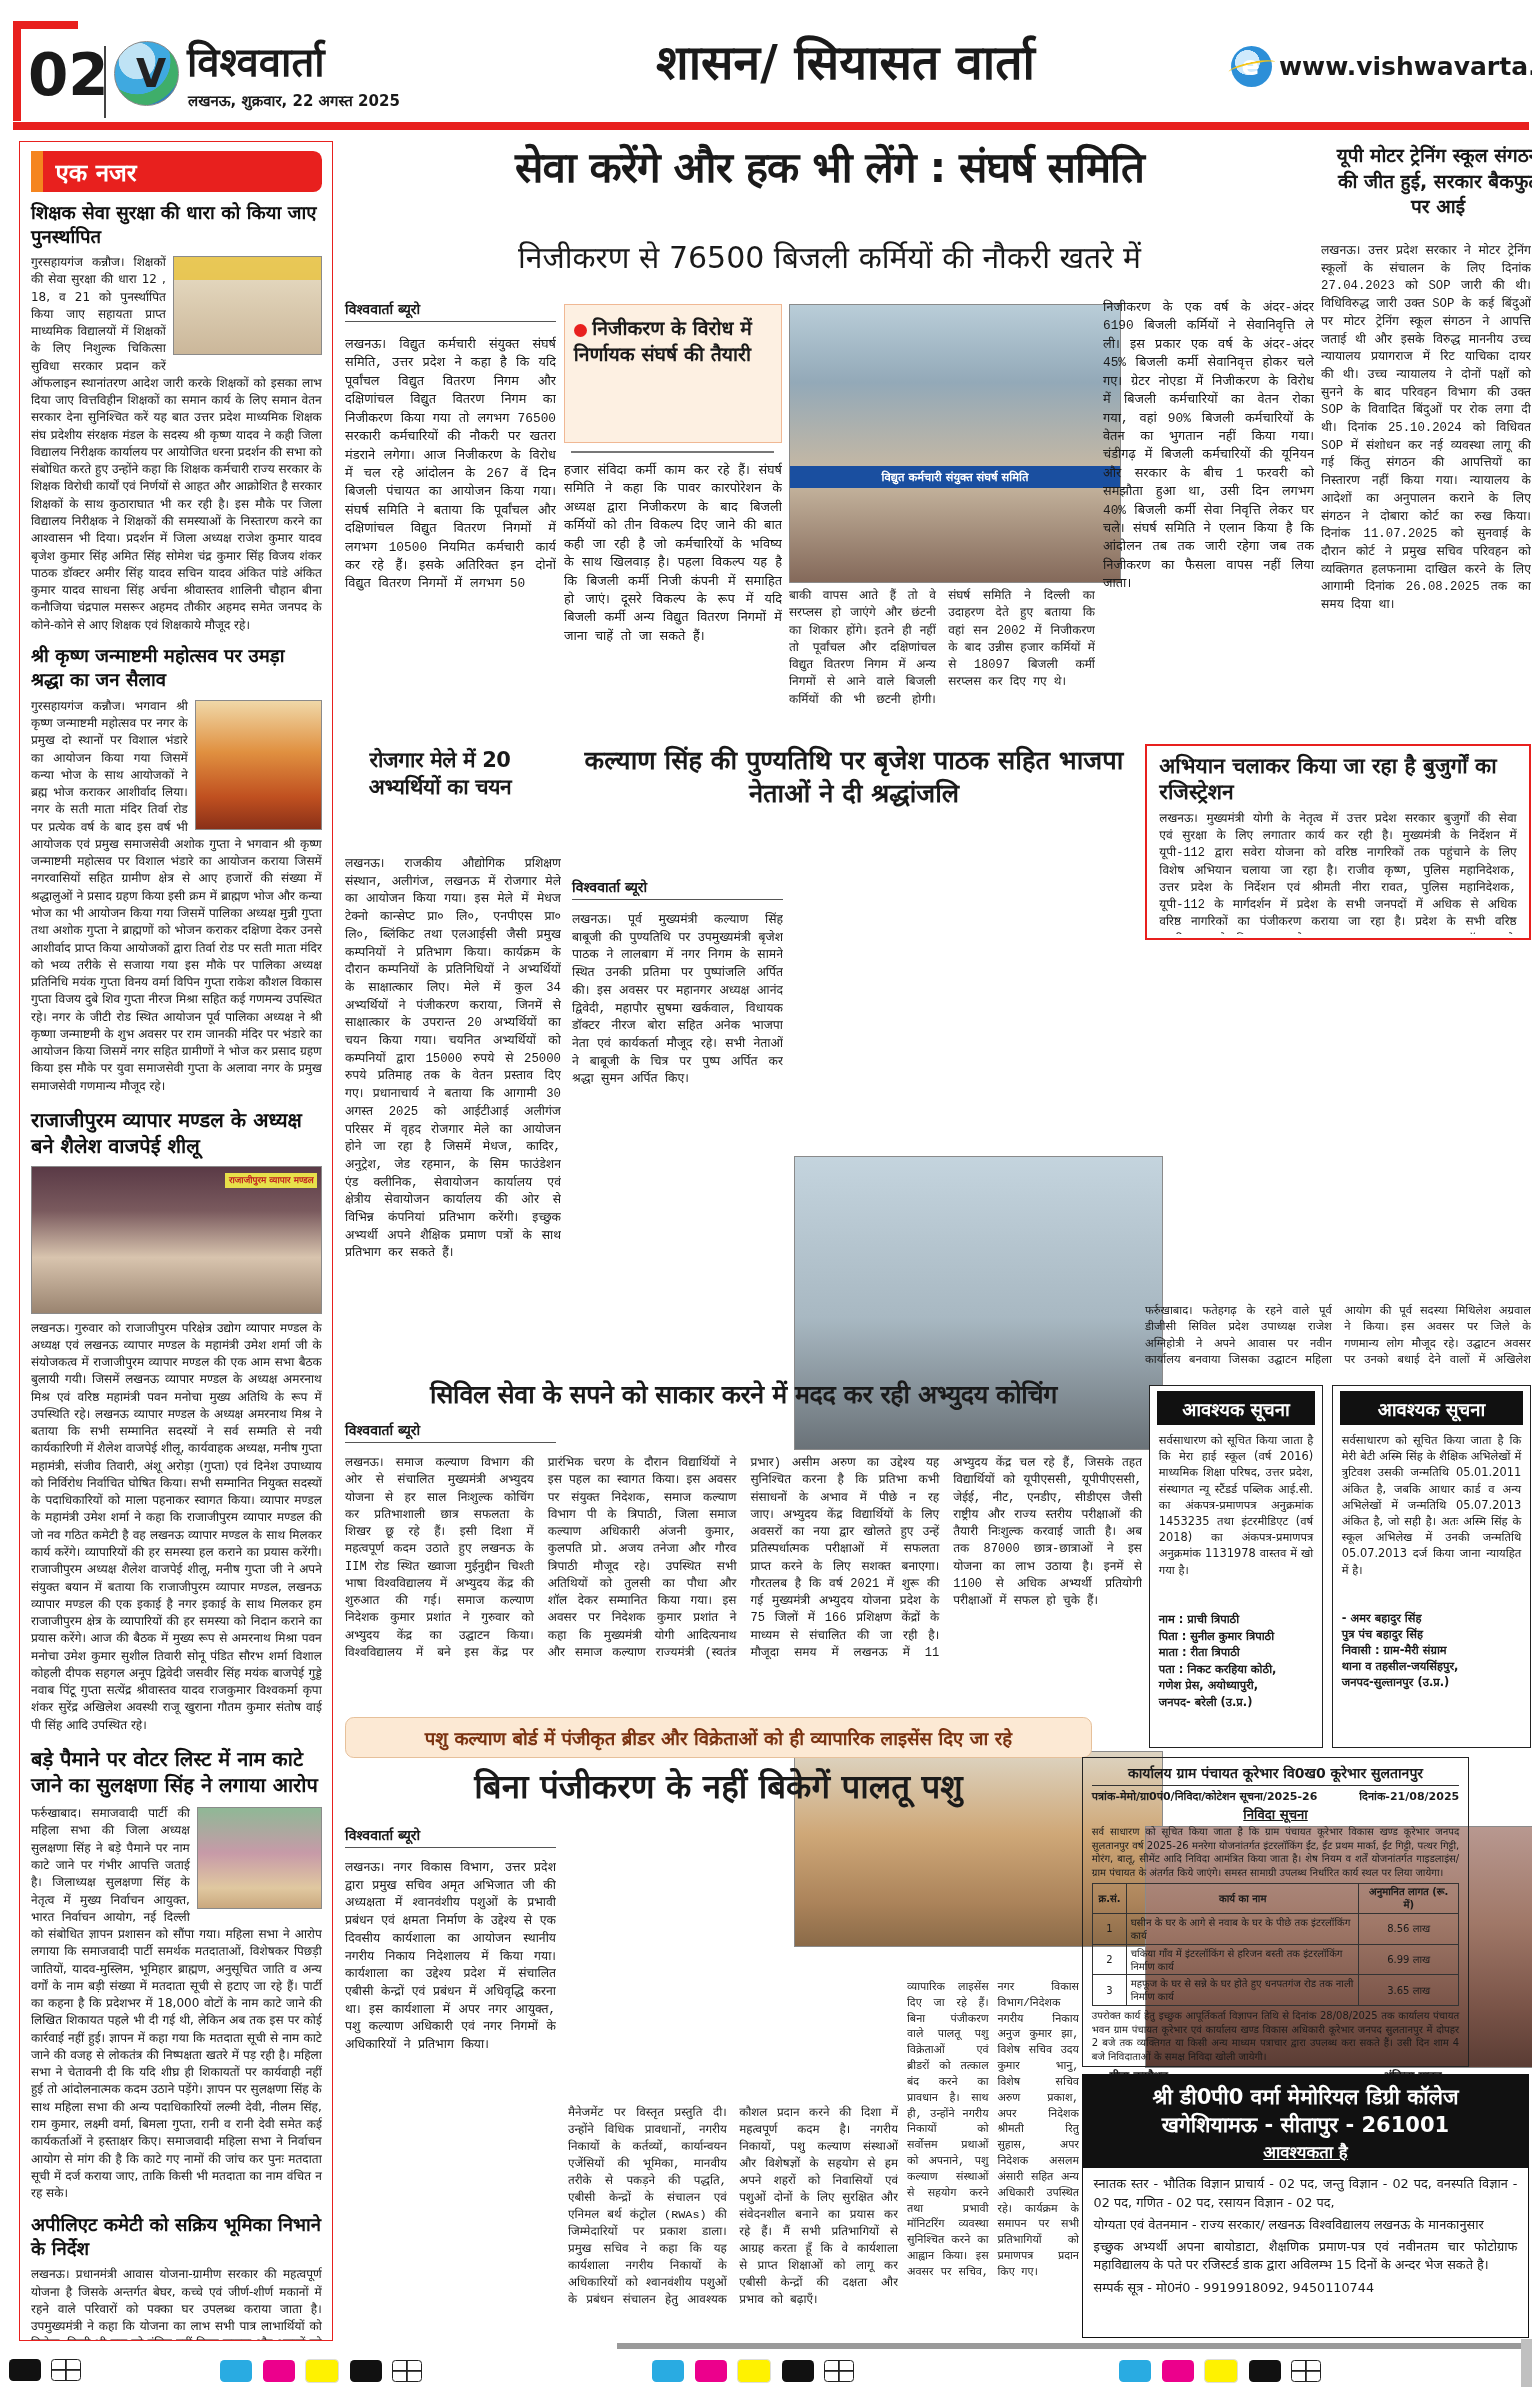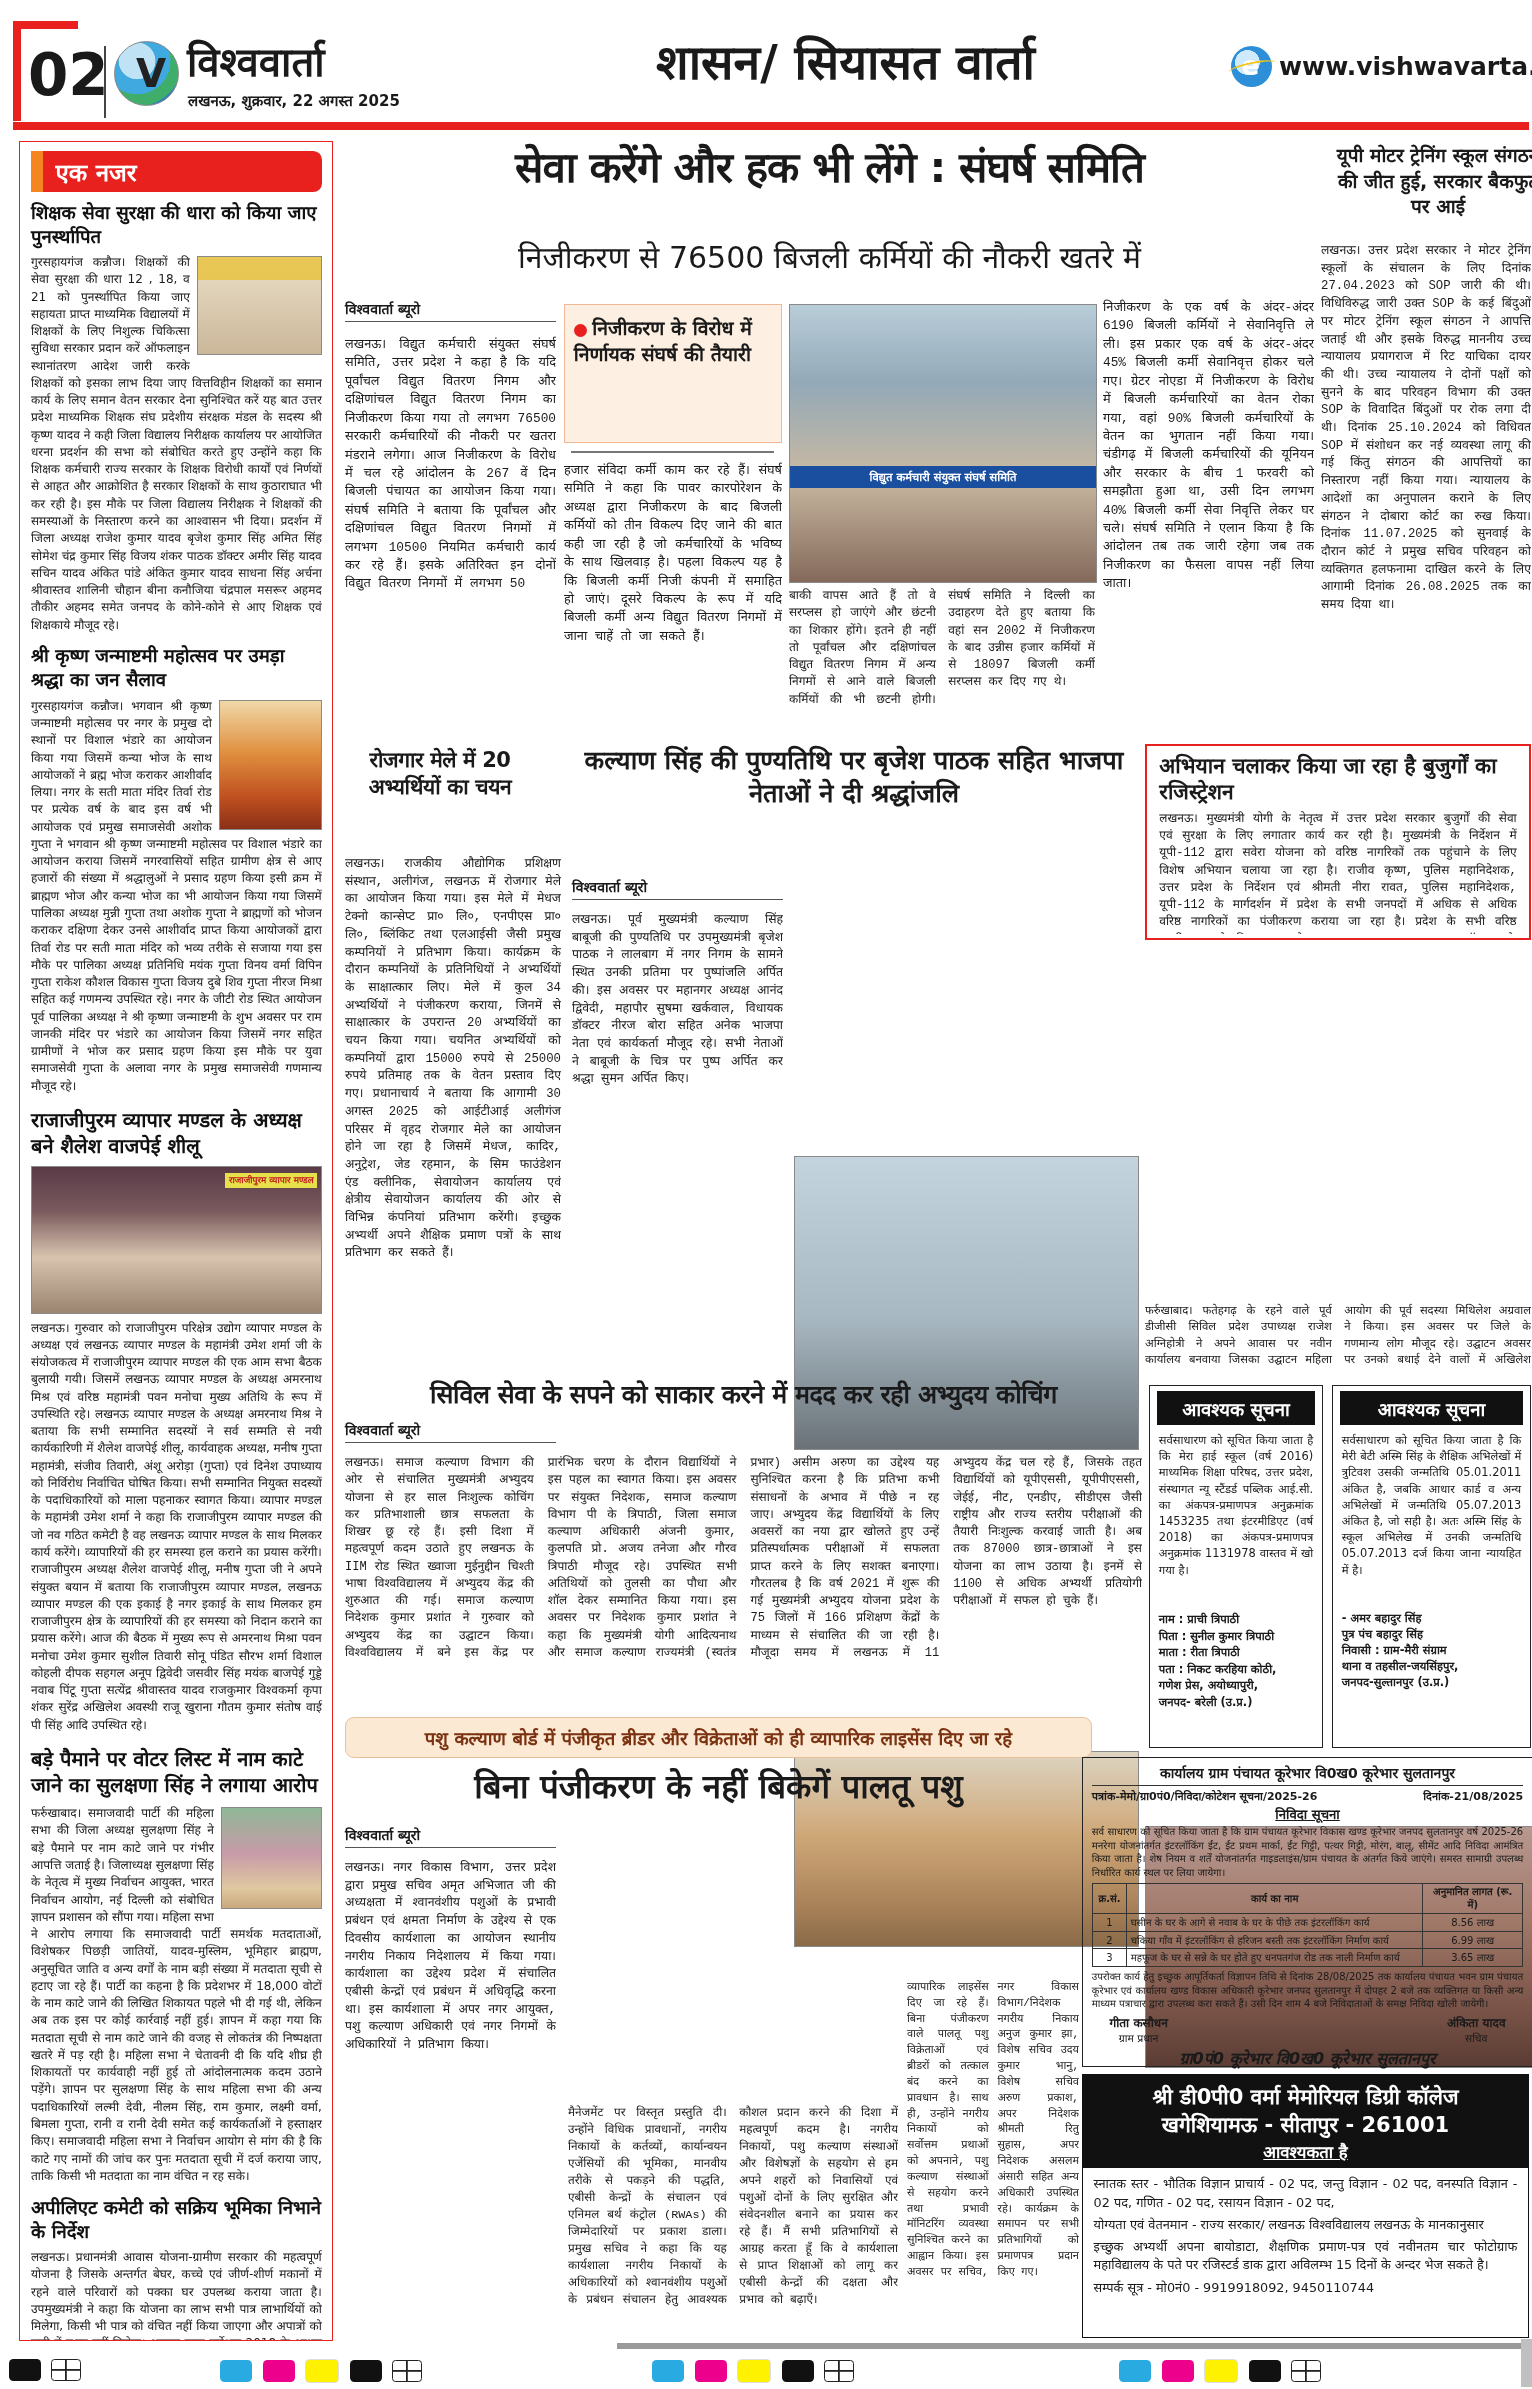--- a/index.html
+++ b/index.html
@@ -6,21 +6,21 @@
   #page{position:relative;width:1532px;height:2389px;background:#fff;font-family:"DejaVu Sans",sans-serif;color:#1a1a1a;margin:0 auto;overflow:hidden;}
   .abs{position:absolute;}
   .b{font-weight:bold;}
   .c{text-align:center;}
   .j{text-align:justify;}
   .hid{overflow:hidden;}
   .nw{white-space:nowrap;}
   .pre{white-space:pre-line;margin-top:28px;}
   .txt{font-size:12.8px;line-height:1.44;text-align:justify;overflow:hidden;font-family:Liberation Mono, monospace;}
   .byline{font-weight:bold;font-size:14px;border-bottom:1.8px solid #555;padding-bottom:2.6px;margin-bottom:5.3px;}
-  .ph{border:0.9px solid #8a8a8a;position:relative;overflow:hidden;}
+  .ph{border:0.9px solid #8a8a8a;position:relative;overflow:hidden;padding-left:24px;}
   .cols2{column-count:2;column-gap:12.3px;}
   .cols4{column-count:4;column-gap:14px;}
   .redrule{background:#e8201e;}
   .hl{font-weight:bold;color:#111;}
   .peachbox{background:#fdf0e2;border:1.8px solid #f0b894;}
   .dot{display:inline-block;width:13.2px;height:13.2px;border-radius:50%;background:#e8201e;margin-right:5.3px;vertical-align:middle;}
   .noticebox{border:1.8px solid #222;background:#fff;}
   .noticehead{background:#111;color:#fff;font-weight:bold;text-align:center;font-size:18.5px;padding:4.4px 0;margin:5.3px 7px 3.5px 7px;}
   .rm{width:32px;height:22px;border-radius:4.4px;display:inline-block;}
   .rmx{width:28px;height:20px;border:1.8px solid #222;border-radius:3.5px;display:inline-block;background:linear-gradient(#222,#222) center/100% 1.8px no-repeat,linear-gradient(#222,#222) center/1.8px 100% no-repeat;}
@@ -168,21 +168,21 @@
 
   <div class="abs" style="left:345px;top:1825px;width:211px;">
     <div class="byline">विश्ववार्ता ब्यूरो</div>
   </div>
   <div class="abs txt" style="left:345px;top:1860px;width:211px;height:479px;font-size:12.3px;">लखनऊ। नगर विकास विभाग, उत्तर प्रदेश द्वारा प्रमुख सचिव अमृत अभिजात जी की अध्यक्षता में श्वानवंशीय पशुओं के प्रभावी प्रबंधन एवं क्षमता निर्माण के उद्देश्य से एक दिवसीय कार्यशाला का आयोजन स्थानीय नगरीय निकाय निदेशालय में किया गया। कार्यशाला का उद्देश्य प्रदेश में संचालित एबीसी केन्द्रों एवं प्रबंधन में अधिवृद्धि करना था। इस कार्यशाला में अपर नगर आयुक्त, पशु कल्याण अधिकारी एवं नगर निगमों के अधिकारियों ने प्रतिभाग किया।</div>
 
   <div class="abs txt cols2" style="left:568px;top:2105px;width:330px;height:234px;font-size:11.8px;">मैनेजमेंट पर विस्तृत प्रस्तुति दी। उन्होंने विधिक प्रावधानों, नगरीय निकायों के कर्तव्यों, कार्यान्वयन एजेंसियों की भूमिका, मानवीय तरीके से पकड़ने की पद्धति, एबीसी केन्द्रों के संचालन एवं एनिमल बर्थ कंट्रोल (RWAs) की जिम्मेदारियों पर प्रकाश डाला। प्रमुख सचिव ने कहा कि यह कार्यशाला नगरीय निकायों के अधिकारियों को श्वानवंशीय पशुओं के प्रबंधन संचालन हेतु आवश्यक कौशल प्रदान करने की दिशा में महत्वपूर्ण कदम है। नगरीय निकायों, पशु कल्याण संस्थाओं और विशेषज्ञों के सहयोग से हम अपने शहरों को निवासियों एवं पशुओं दोनों के लिए सुरक्षित और संवेदनशील बनाने का प्रयास कर रहे हैं। मैं सभी प्रतिभागियों से आग्रह करता हूँ कि वे कार्यशाला से प्राप्त शिक्षाओं को लागू कर एबीसी केन्द्रों की दक्षता और प्रभाव को बढ़ाएँ।</div>
 
   <div class="abs txt" style="left:907px;top:1980px;width:172px;height:359px;font-size:11px;column-count:2;column-gap:8.8px;">व्यापारिक लाइसेंस दिए जा रहे हैं। बिना पंजीकरण वाले पालतू पशु विक्रेताओं एवं ब्रीडरों को तत्काल बंद करने का प्रावधान है। साथ ही, उन्होंने नगरीय निकायों को सर्वोत्तम प्रथाओं को अपनाने, पशु कल्याण संस्थाओं से सहयोग करने तथा प्रभावी मॉनिटरिंग व्यवस्था सुनिश्चित करने का आह्वान किया। इस अवसर पर सचिव, नगर विकास विभाग/निदेशक नगरीय निकाय अनुज कुमार झा, विशेष सचिव उदय कुमार भानु, विशेष सचिव अरुण प्रकाश, अपर निदेशक श्रीमती रितु सुहास, अपर निदेशक असलम अंसारी सहित अन्य अधिकारी उपस्थित रहे। कार्यक्रम के समापन पर सभी प्रतिभागियों को प्रमाणपत्र प्रदान किए गए।</div>
 
-  <div class="abs" style="left:1082px;top:1757px;width:451px;height:310px;border:1.8px solid #222;box-sizing:border-box;padding:5.3px 8.8px;">
+  <div class="abs" style="left:1082px;top:1757px;width:387px;height:310px;border:1.8px solid #222;box-sizing:border-box;padding:5.3px 8.8px;">
     <div class="b c" style="font-size:14px;border-bottom:1.3px solid #333;padding-bottom:2.6px;">कार्यालय ग्राम पंचायत कूरेभार वि0ख0 कूरेभार सुलतानपुर</div>
     <div style="display:flex;justify-content:space-between;font-size:11px;font-weight:bold;margin-top:2.6px;">
       <span>पत्रांक-मेमो/ग्रा0पं0/निविदा/कोटेशन सूचना/2025-26</span>
       <span>दिनांक-21/08/2025</span>
     </div>
     <div class="b c" style="font-size:13.2px;text-decoration:underline;margin:1.8px 0;">निविदा सूचना</div>
     <div class="j" style="font-size:10px;line-height:1.35;">सर्व साधारण को सूचित किया जाता है कि ग्राम पंचायत कूरेभार विकास खण्ड कूरेभार जनपद सुलतानपुर वर्ष 2025-26 मनरेगा योजनांतर्गत इंटरलॉकिंग ईंट, ईंट प्रथम मार्का, ईंट गिट्टी, पत्थर गिट्टी, मोरंग, बालू, सीमेंट आदि निविदा आमंत्रित किया जाता है। शेष नियम व शर्तें योजनांतर्गत गाइडलाइंस/ग्राम पंचायत के अंतर्गत किये जाएंगे। समस्त सामाग्री उपलब्ध निर्धारित कार्य स्थल पर लिया जायेगा।</div>
     <table class="tnd">
       <tbody>
           <tr>

